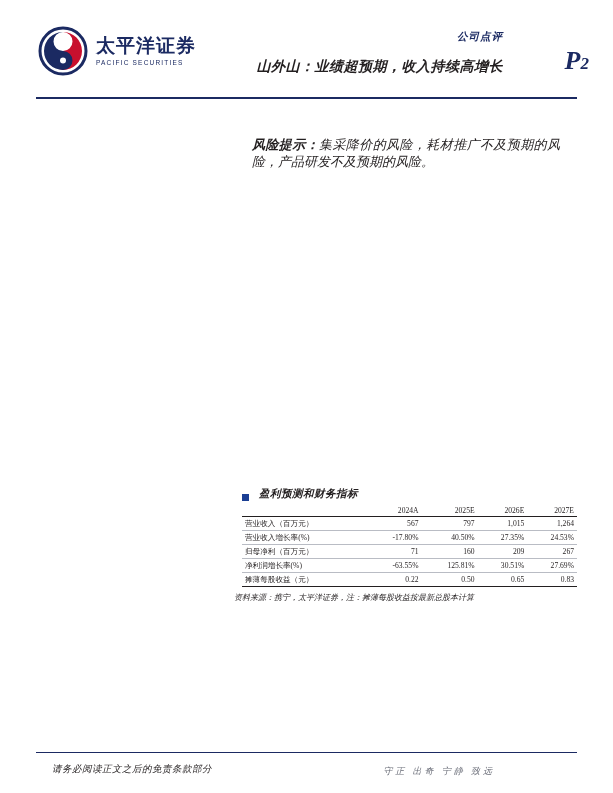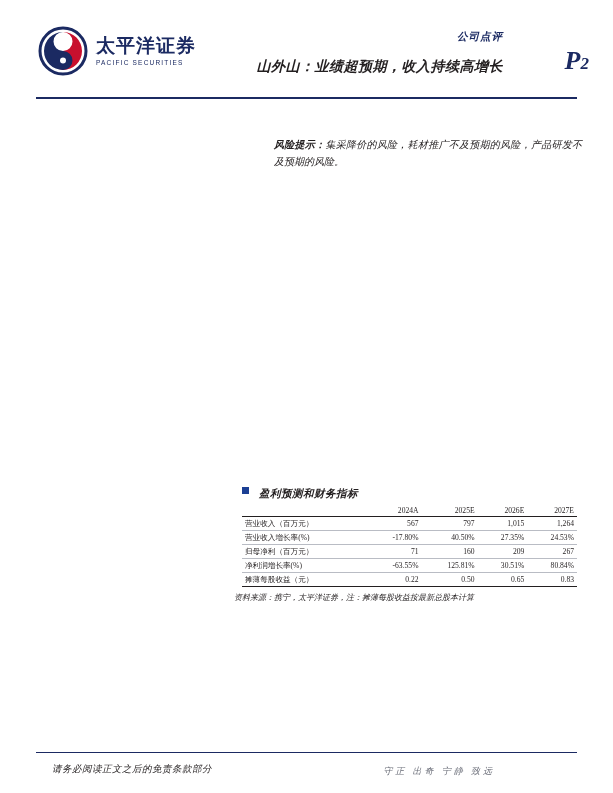--- a/index.html
+++ b/index.html
@@ -111,41 +111,41 @@
     left: 36px;
     top: 97px;
     width: 541px;
     height: 2px;
     background: #1b2a62;
   }
 
   
   .risk-para {
     position: absolute;
-    left: 274px;
+    left: 252px;
     top: 136px;
     width: 308px;
-    font-size: 10px;
+    font-size: 13px;
     line-height: 17px;
     font-family: "Liberation Serif", serif;
     font-style: italic;
     color: #231f20;
     text-align: justify;
   }
   .risk-label {
     font-weight: bold;
   }
 
   
   .table-head {
     position: absolute;
     left: 242px;
     top: 487px;
     display: flex;
-    align-items: flex-start;
+    align-items: flex-end;
   }
   .bullet-sq {
     width: 7px;
     height: 7px;
     background: #1b3f94;
     margin-right: 10px;
     flex: none;
   }
   .table-title {
     font-size: 10.5px;
@@ -304,21 +304,21 @@
         <td>71</td>
         <td>160</td>
         <td>209</td>
         <td>267</td>
       </tr>
       <tr>
         <td class="lead">净利润增长率(%)</td>
         <td>-63.55%</td>
         <td>125.81%</td>
         <td>30.51%</td>
-        <td>80.84%</td>
+        <td>27.69%</td>
       </tr>
       <tr>
         <td class="lead">摊薄每股收益（元）</td>
         <td>0.22</td>
         <td>0.50</td>
         <td>0.65</td>
         <td>0.83</td>
       </tr>
     </tbody>
   </table>

